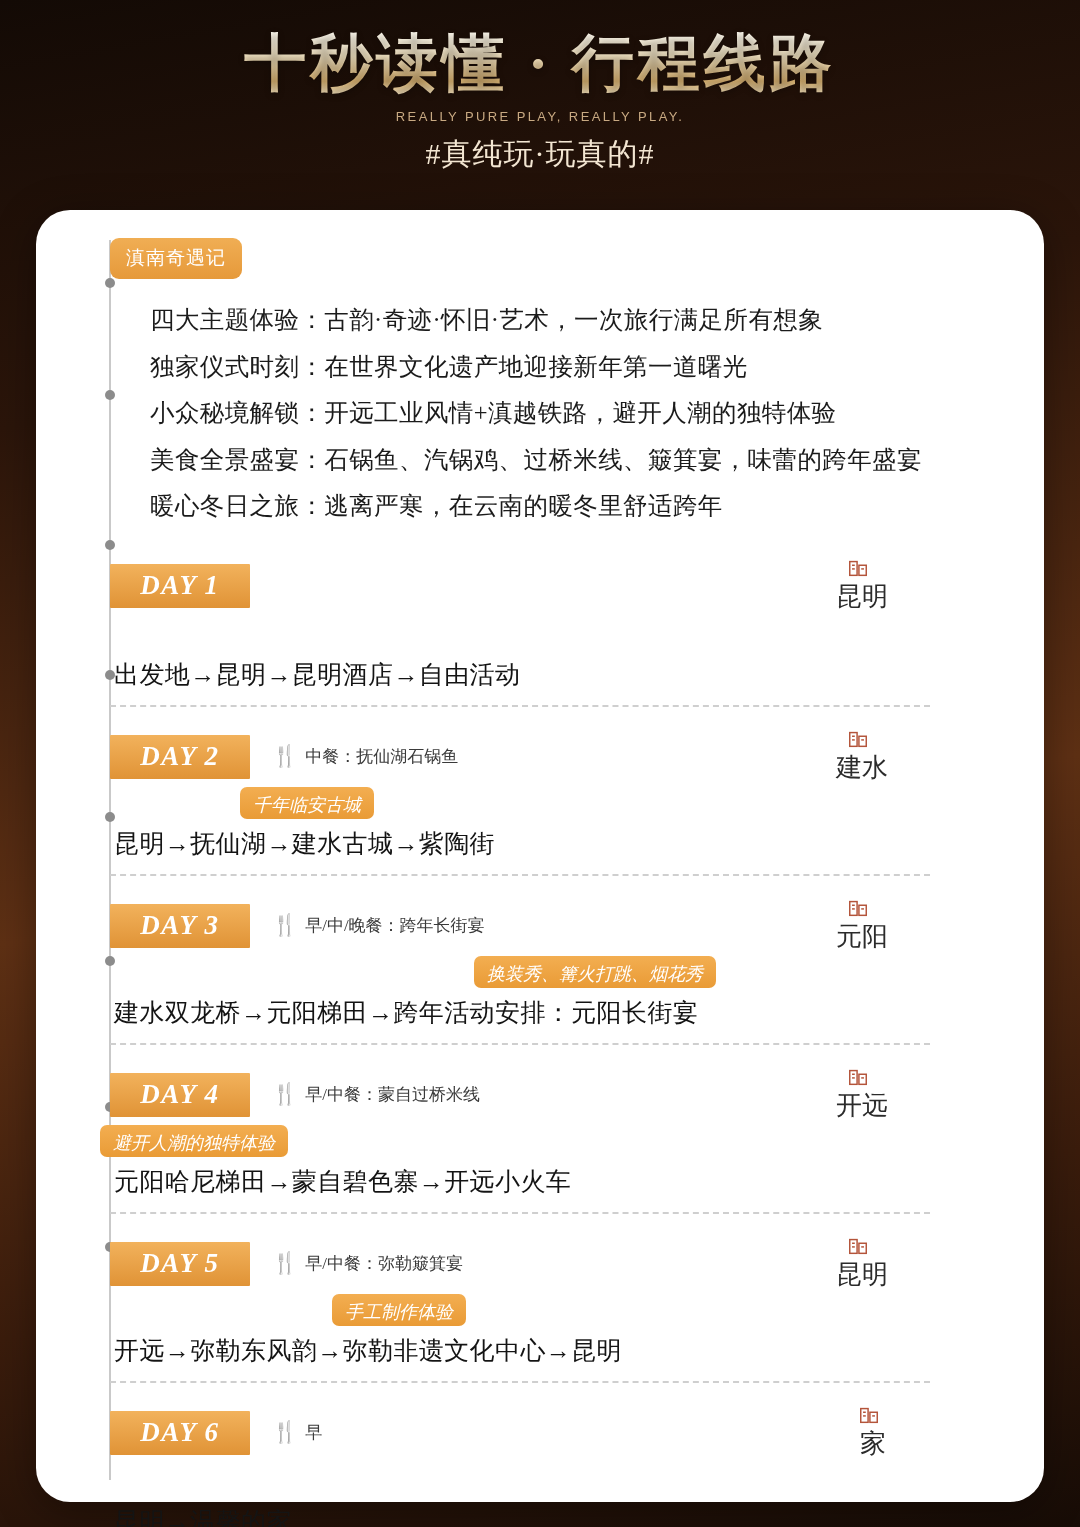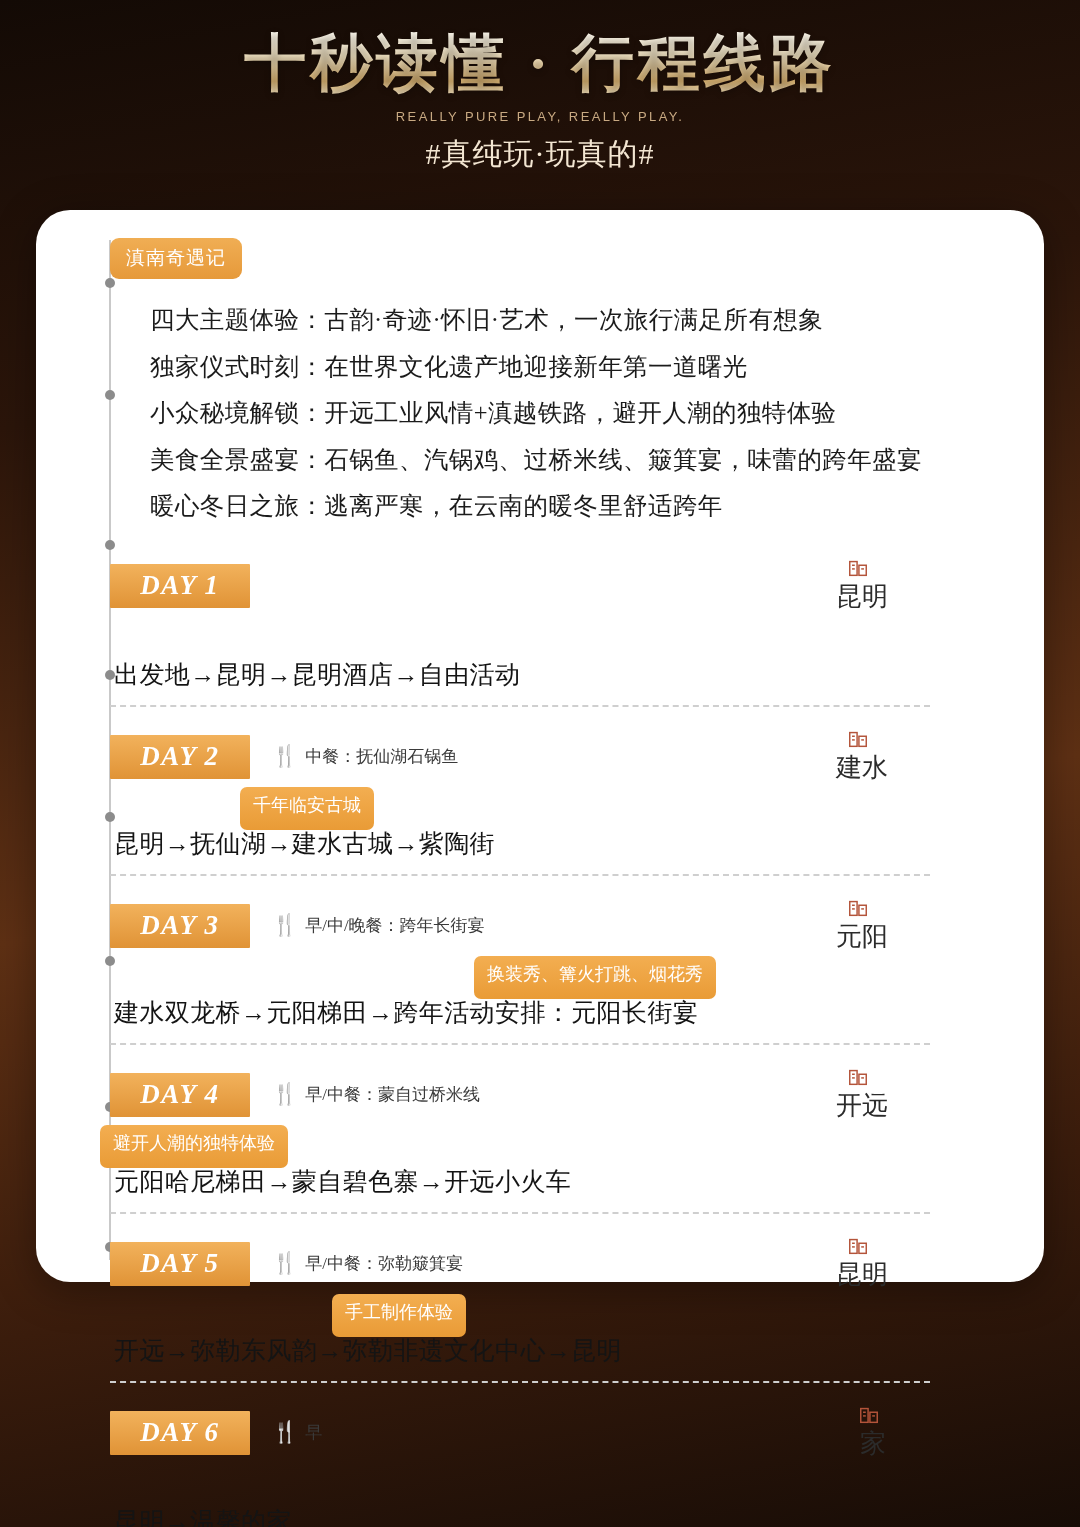--- a/index.html
+++ b/index.html
@@ -46,21 +46,21 @@
     color: #f3e6d2;
     font-family: "Liberation Serif", "DejaVu Serif", serif;
   }
 
   
   .card {
     position: absolute;
     left: 36px;
     top: 210px;
     width: 1008px;
-    height: 1072px;
+    height: 1292px;
     background: #ffffff;
     border-radius: 34px;
     box-shadow: 0 8px 40px rgba(0,0,0,0.35);
     padding: 28px 36px 20px 36px;
   }
 
   
   .timeline {
     position: absolute;
     left: 73px;
@@ -165,23 +165,24 @@
   .city svg { margin-right: 8px; }
 
   .hl-row { height: 36px; position: relative; margin-top: 8px; }
   .hl {
     position: absolute;
     display: inline-block;
     background: linear-gradient(180deg, #f3ae51 0%, #e99b36 100%);
     color: #ffffff;
     font-size: 18px;
     border-radius: 7px;
-    padding: 6px 13px 13px 13px;
-    font-family: "Liberation Serif", "DejaVu Serif", serif;
-    white-space: nowrap;
+    padding: 6px 13px 2px 13px;
+    font-family: "Liberation Serif", "DejaVu Serif", serif;
+    white-space: nowrap;
+    font-style: italic;
   }
   .route {
     font-size: 25px;
     color: #141414;
     font-family: "Liberation Serif", "DejaVu Serif", serif;
     padding: 4px 0 14px 4px;
     letter-spacing: 0.4px;
     white-space: nowrap;
   }
   .divider {

